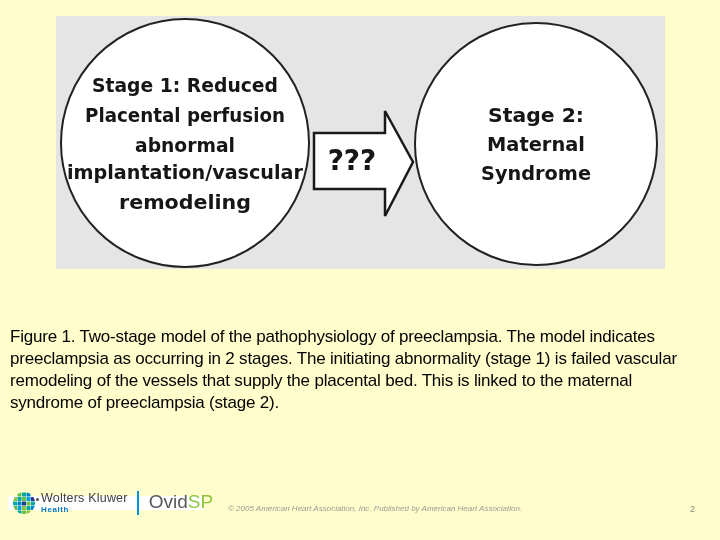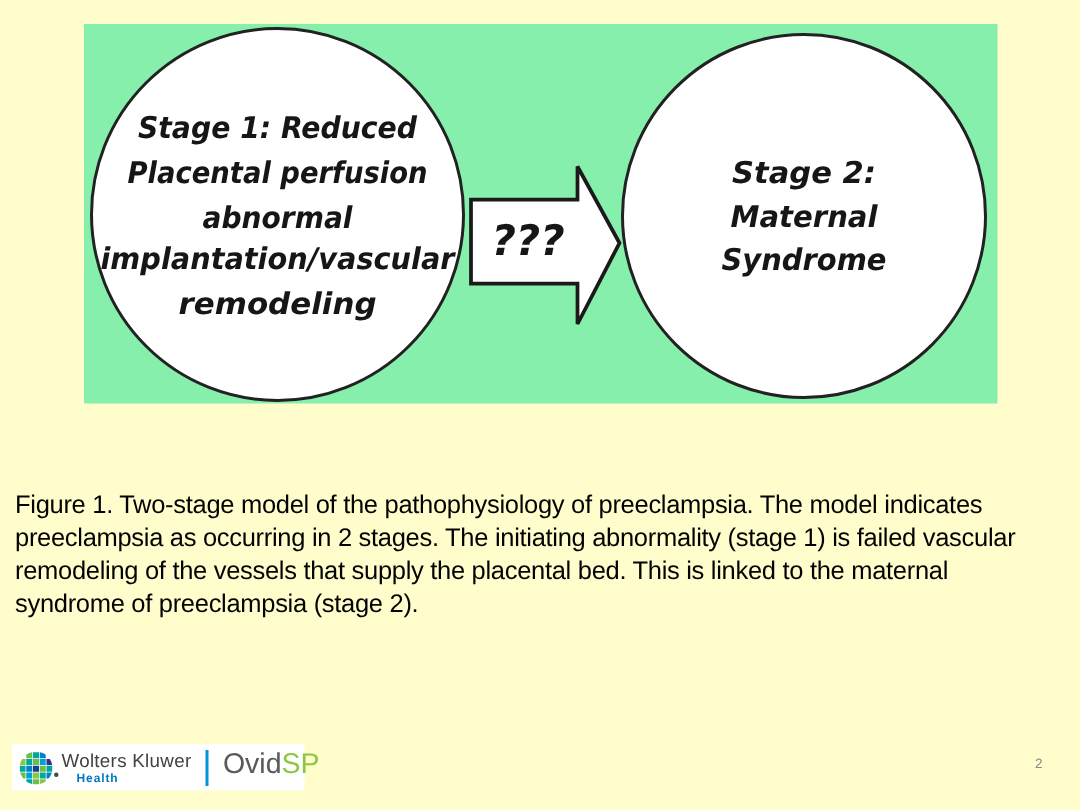--- a/index.html
+++ b/index.html
@@ -11,22 +11,21 @@
     width: 720px; height: 540px;
     background: #FEFDCB;
     overflow: hidden;
   }
 
   
   .diagram-panel {
     position: absolute;
     left: 56px; top: 16px;
     width: 609px; height: 253px;
-    background: #86efac;
-    font-style: italic;
+    background: #e5e5e5;
   }
   .diagram-svg { display: block; width: 609px; height: 253px; }
   .diagram-svg text {
     font-family: "DejaVu Sans", sans-serif;
     font-weight: 700;
     fill: #161616;
   }
   .circle-label { font-size: 20px; }
   .arrow-label-text { font-size: 28px; }
 
@@ -48,40 +47,40 @@
     font-size: 10.5px;
     color: #0a0a0a;
     white-space: nowrap;
   }
   .citation .cit-title { font-weight: 700; }
 
   
   .footer-logo-box {
     position: absolute;
     left: 8px; top: 496px;
-    width: 195px; height: 31px;
+    width: 195px; height: 14px;
     background: #ffffff;
     display: flex;
     align-items: center;
     padding-left: 5px;
   }
   .wk-icon-wrap { width: 22px; height: 22px; flex: 0 0 auto; }
   .wk-dot {
     width: 3px; height: 3px; border-radius: 50%;
     background: #4a4a4a; align-self: flex-end;
     margin: 0 1px 9px 1px; flex: 0 0 auto;
   }
   .wk-text-block { display: flex; flex-direction: column; margin-left: 1px; }
   .wk-name {
     font-size: 12.5px; color: #414042; letter-spacing: 0.2px;
     line-height: 13px; white-space: nowrap;
   }
   .wk-health {
     font-size: 8px; font-weight: 700; color: #0077C0;
-    letter-spacing: 0.6px; line-height: 9px; margin-left: 10px;
+    letter-spacing: 0.6px; line-height: 9px; margin-left: 0;
   }
   .logo-divider {
     width: 2px; height: 24px; background: #0095DA;
     margin: 0 10px 0 9px; flex: 0 0 auto;
   }
   .ovidsp { font-size: 19px; line-height: 15px; white-space: nowrap; margin-top: -4px; }
   .ovid-part { color: #58595B; }
   .sp-part { color: #8DC63F; }
 
   .copyright {
@@ -168,15 +167,16 @@
     <div class="wk-text-block">
       <span class="wk-name">Wolters Kluwer</span>
       <span class="wk-health">Health</span>
     </div>
     <div class="logo-divider"></div>
     <div class="ovidsp">
       <span class="ovid-part">Ovid</span><span class="sp-part">SP</span>
     </div>
   </div>
 
+  <div class="copyright">© 2005 American Heart Association, Inc.  Published by American Heart Association.</div>
   <div class="page-number">2</div>
 
 </div>
 
 </body></html>

